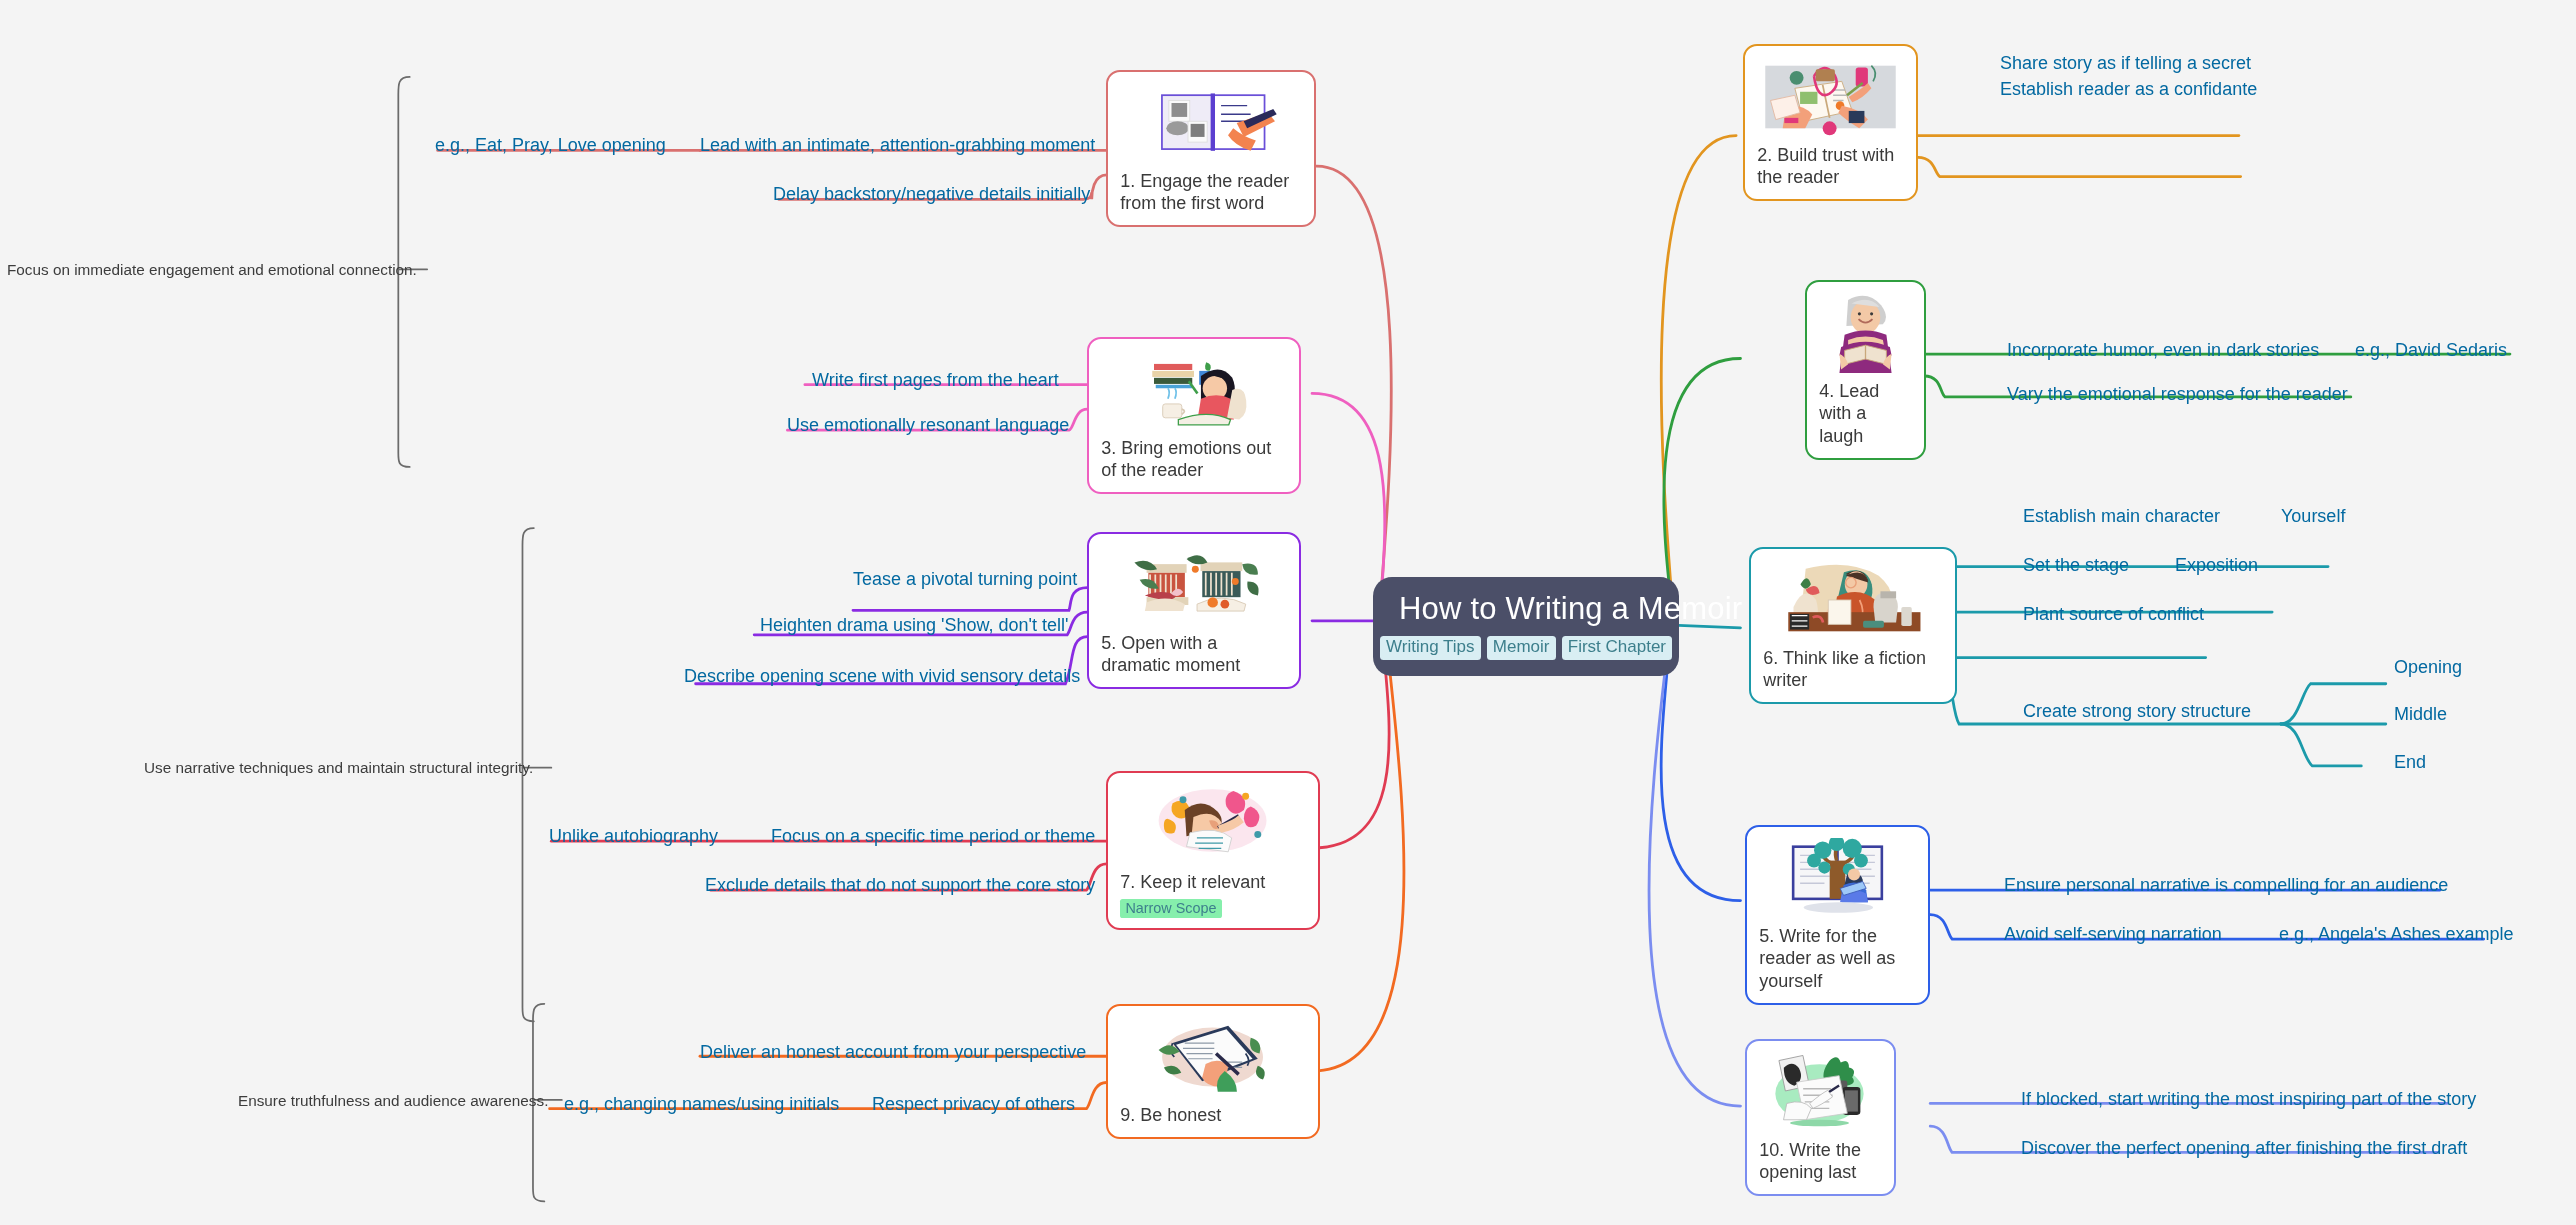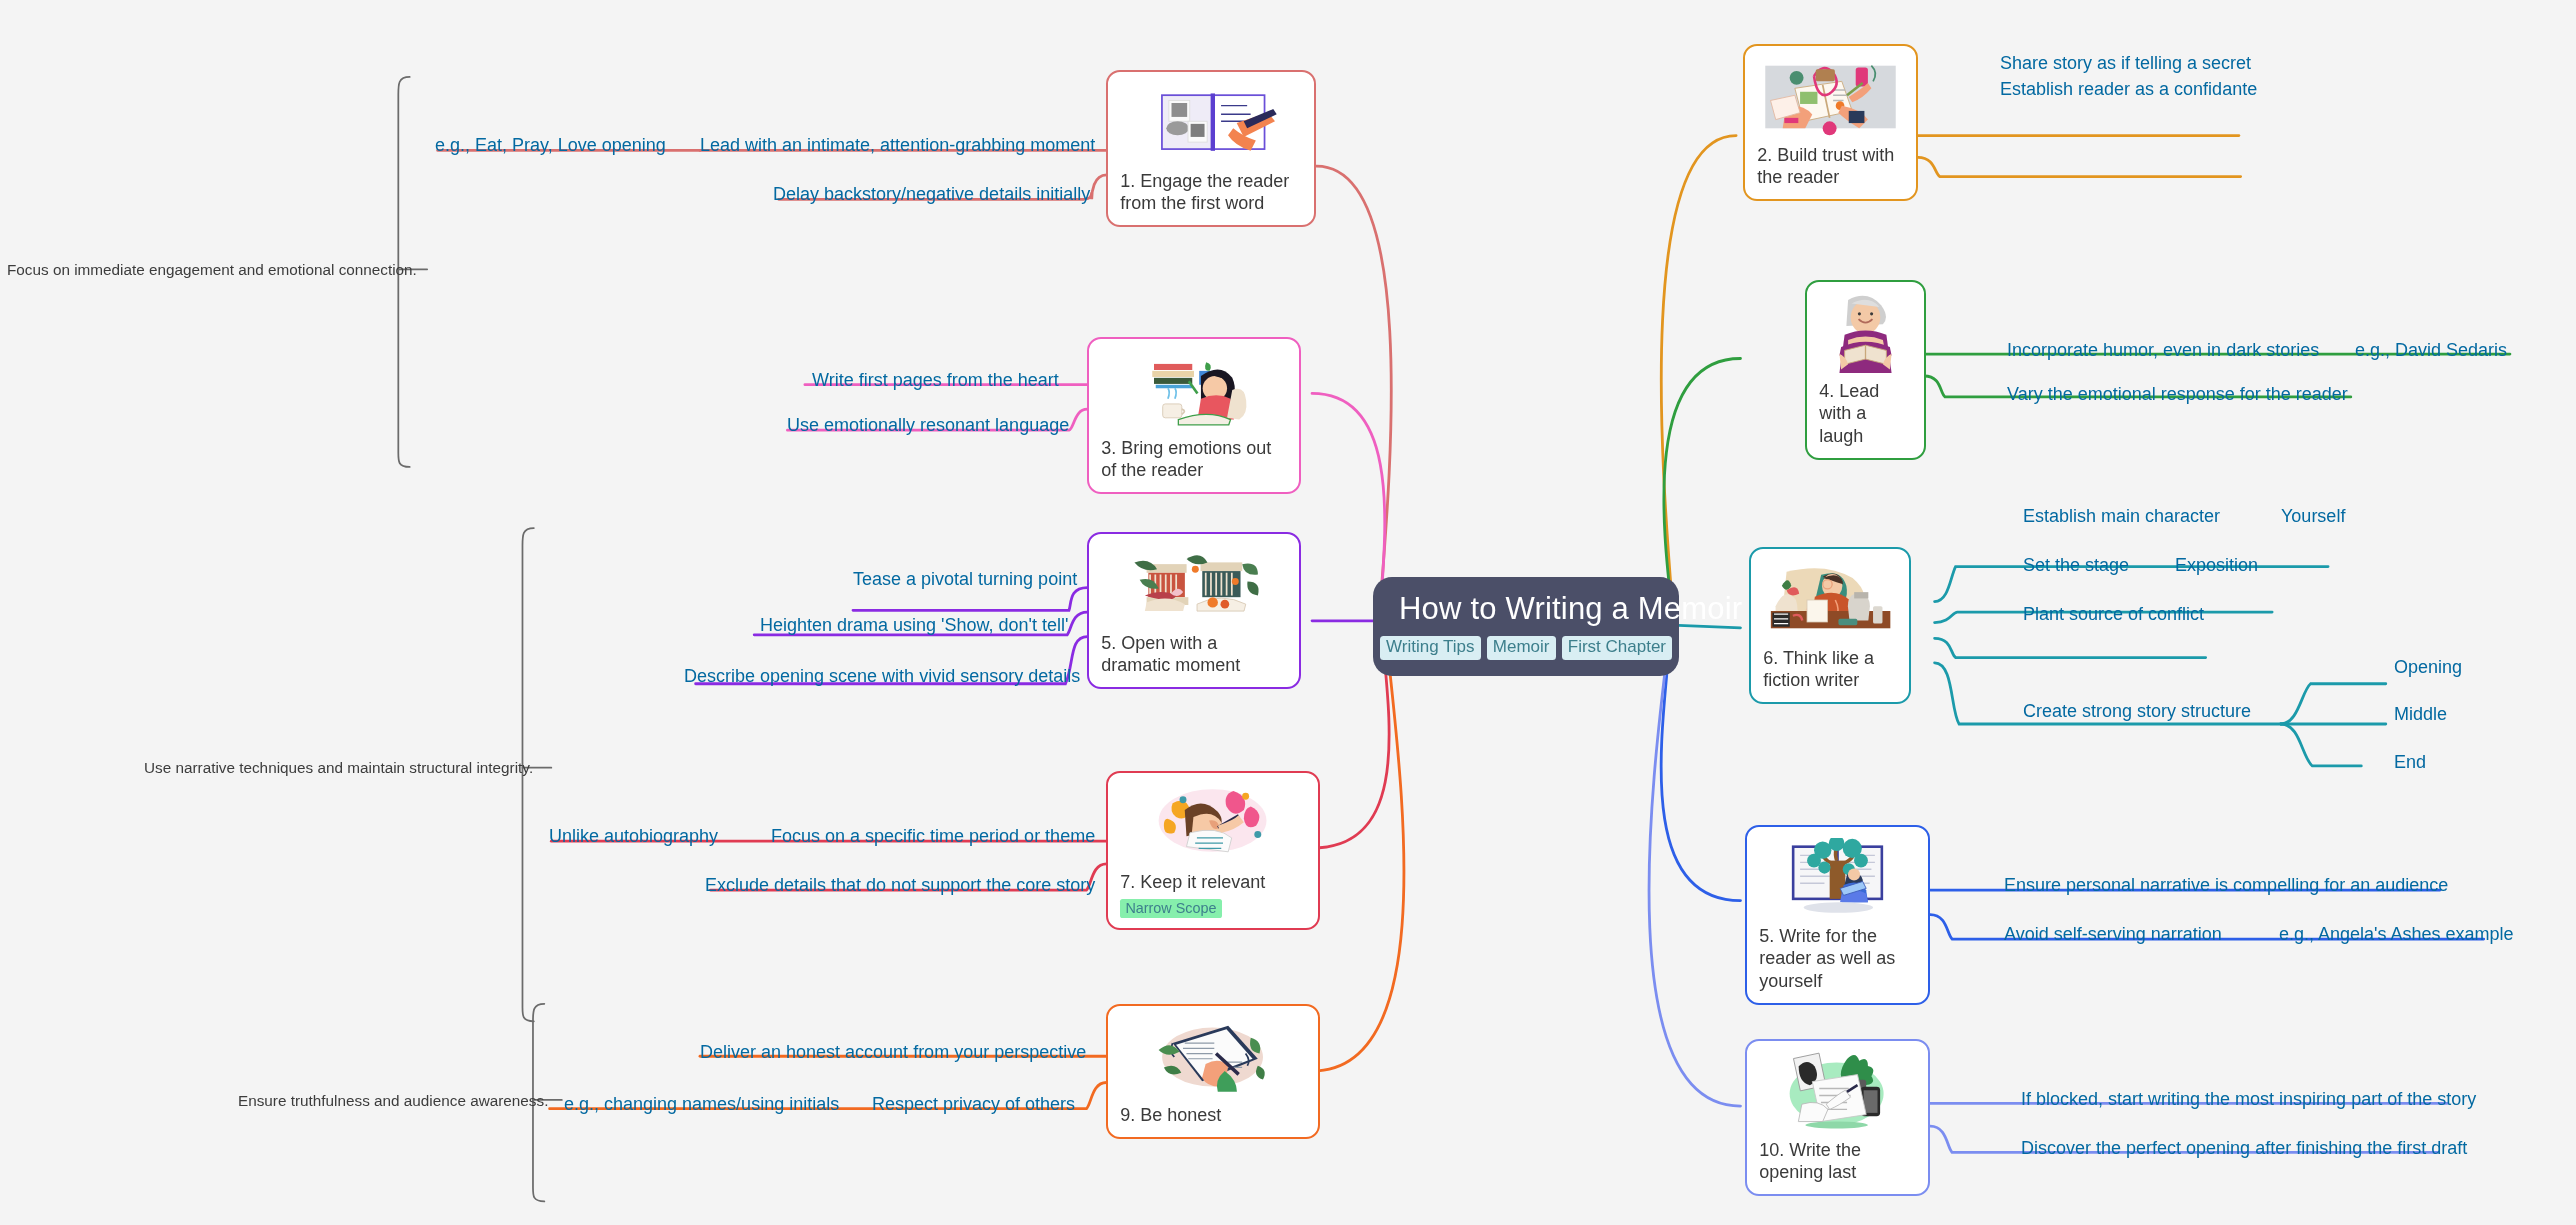--- a/index.html
+++ b/index.html
@@ -349,21 +349,21 @@
         <path d="M20 70 q8 4 10 12 l-8 6 Z" fill="#f3c9a6"></path>
         <path d="M80 70 q-8 4 -10 12 l8 6 Z" fill="#f3c9a6"></path>
       </svg>
     </div>
     <div class="card-label" style="align-self:flex-start;">4. Lead with a laugh</div>
   </div>
   <div class="lbl" style="left:2007px; top:341px;">Incorporate humor, even in dark stories</div>
   <div class="lbl" style="left:2355px; top:341px;">e.g., David Sedaris</div>
   <div class="lbl" style="left:2007px; top:385px;">Vary the emotional response for the reader</div>
 
-  <div class="card" style="left:1749px; top:547px; width:162px; border-color:#1b9aaa; align-items:center;">
+  <div class="card" style="left:1749px; top:547px; width:208px; border-color:#1b9aaa; align-items:center;">
     <div class="thumb">
       <svg width="149" height="80" viewBox="0 0 170 92">
         <path d="M30 10 q50 -12 84 8 q26 22 6 44 l-96 6 Z" fill="#ecd9b8"></path>
         <path d="M74 14 q26 -8 32 14 q4 22 -14 26 l-26 -6 Z" fill="#3a8e7e"></path>
         <path d="M76 16 q20 -10 26 8 q-16 -4 -26 -8" fill="#4a3226"></path>
         <ellipse cx="88" cy="28" rx="13" ry="15" fill="#f3c9a6"></ellipse>
         <path d="M76 18 q22 -10 26 8 q-18 -6 -26 -8" fill="#4a3226"></path>
         <circle cx="82" cy="26" r="6" fill="none" stroke="#e8a07a" stroke-width="1.6"></circle>
         <path d="M66 42 q26 -12 44 4 q10 16 -4 26 l-44 -4 Z" fill="#c9542a"></path>
         <path d="M70 48 q8 10 4 22 M92 46 q6 12 2 24" stroke="#f3a07a" stroke-width="2" fill="none"></path>
@@ -417,21 +417,21 @@
         <path d="M78 58 L104 50 L108 58 L82 66 Z" fill="#9ec8f8" stroke="#3a5ab8"></path>
         <ellipse cx="76" cy="80" rx="40" ry="6" fill="#dfe2ea"></ellipse>
       </svg>
     </div>
     <div class="card-label">5. Write for the reader as well as yourself</div>
   </div>
   <div class="lbl" style="left:2004px; top:876px;">Ensure personal narrative is compelling for an audience</div>
   <div class="lbl" style="left:2004px; top:925px;">Avoid self-serving narration</div>
   <div class="lbl" style="left:2279px; top:925px;">e.g., Angela's Ashes example</div>
 
-  <div class="card" style="left:1745px; top:1039px; width:185px; border-color:#7b8df0; align-items:center;">
+  <div class="card" style="left:1745px; top:1039px; width:151px; border-color:#7b8df0; align-items:center;">
     <div class="thumb">
       <svg width="131" height="80" viewBox="0 0 150 92">
         <ellipse cx="74" cy="48" rx="54" ry="36" fill="#a8ebc0"></ellipse>
         <rect x="28" y="4" width="30" height="38" fill="#f2f2f2" stroke="#9a9a9a" transform="rotate(-12 43 23)"></rect>
         <path d="M32 14 q12 -8 18 4 q4 16 -10 20 q-12 -6 -8 -24" fill="#2a2a2a" transform="rotate(-12 43 23)"></path>
         <path d="M86 8 q10 -10 14 2 q10 -6 10 6 q10 2 4 12 q6 8 -6 10 l-26 -2 q-8 -12 4 -28" fill="#2f8e4a"></path>
         <rect x="86" y="32" width="22" height="18" rx="3" fill="#5a5a5a"></rect>
         <rect x="102" y="40" width="22" height="34" rx="4" fill="#2a2a2a"></rect>
         <rect x="105" y="44" width="16" height="26" fill="#6a6a6a"></rect>
         <path d="M46 34 L98 26 L108 72 L56 80 Z" fill="#fbfbfb" stroke="#c8c8c8"></path>

